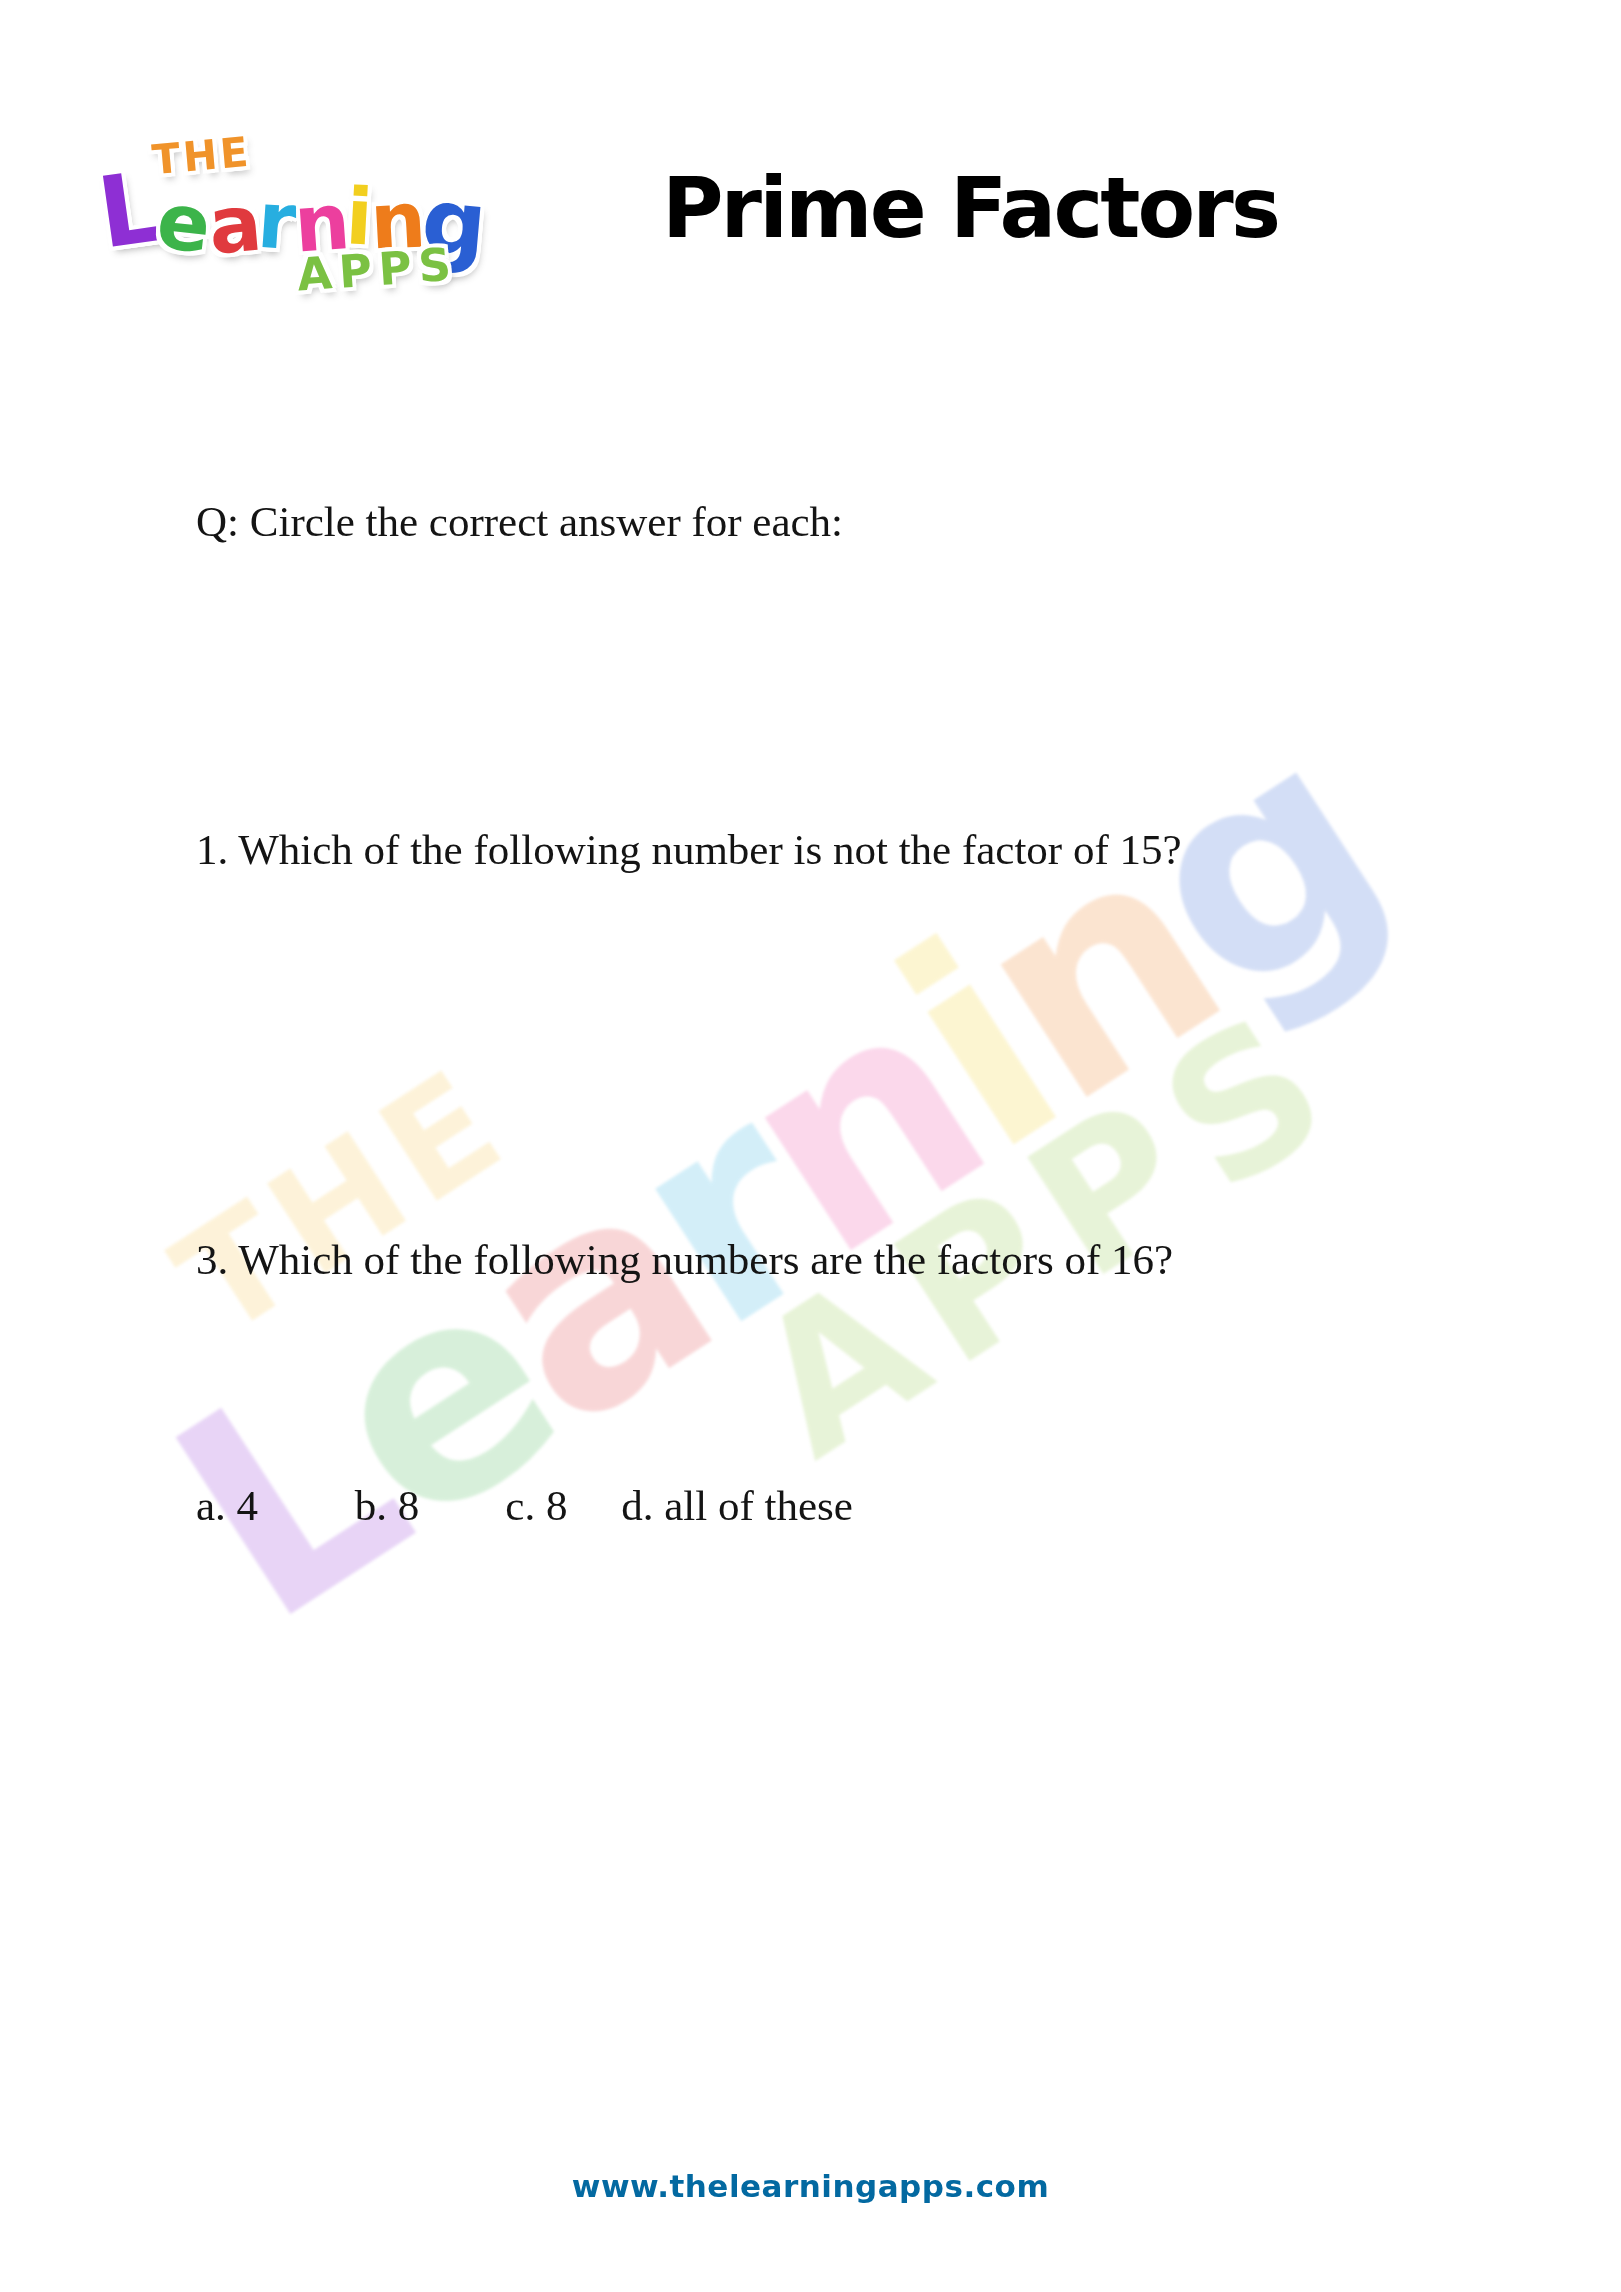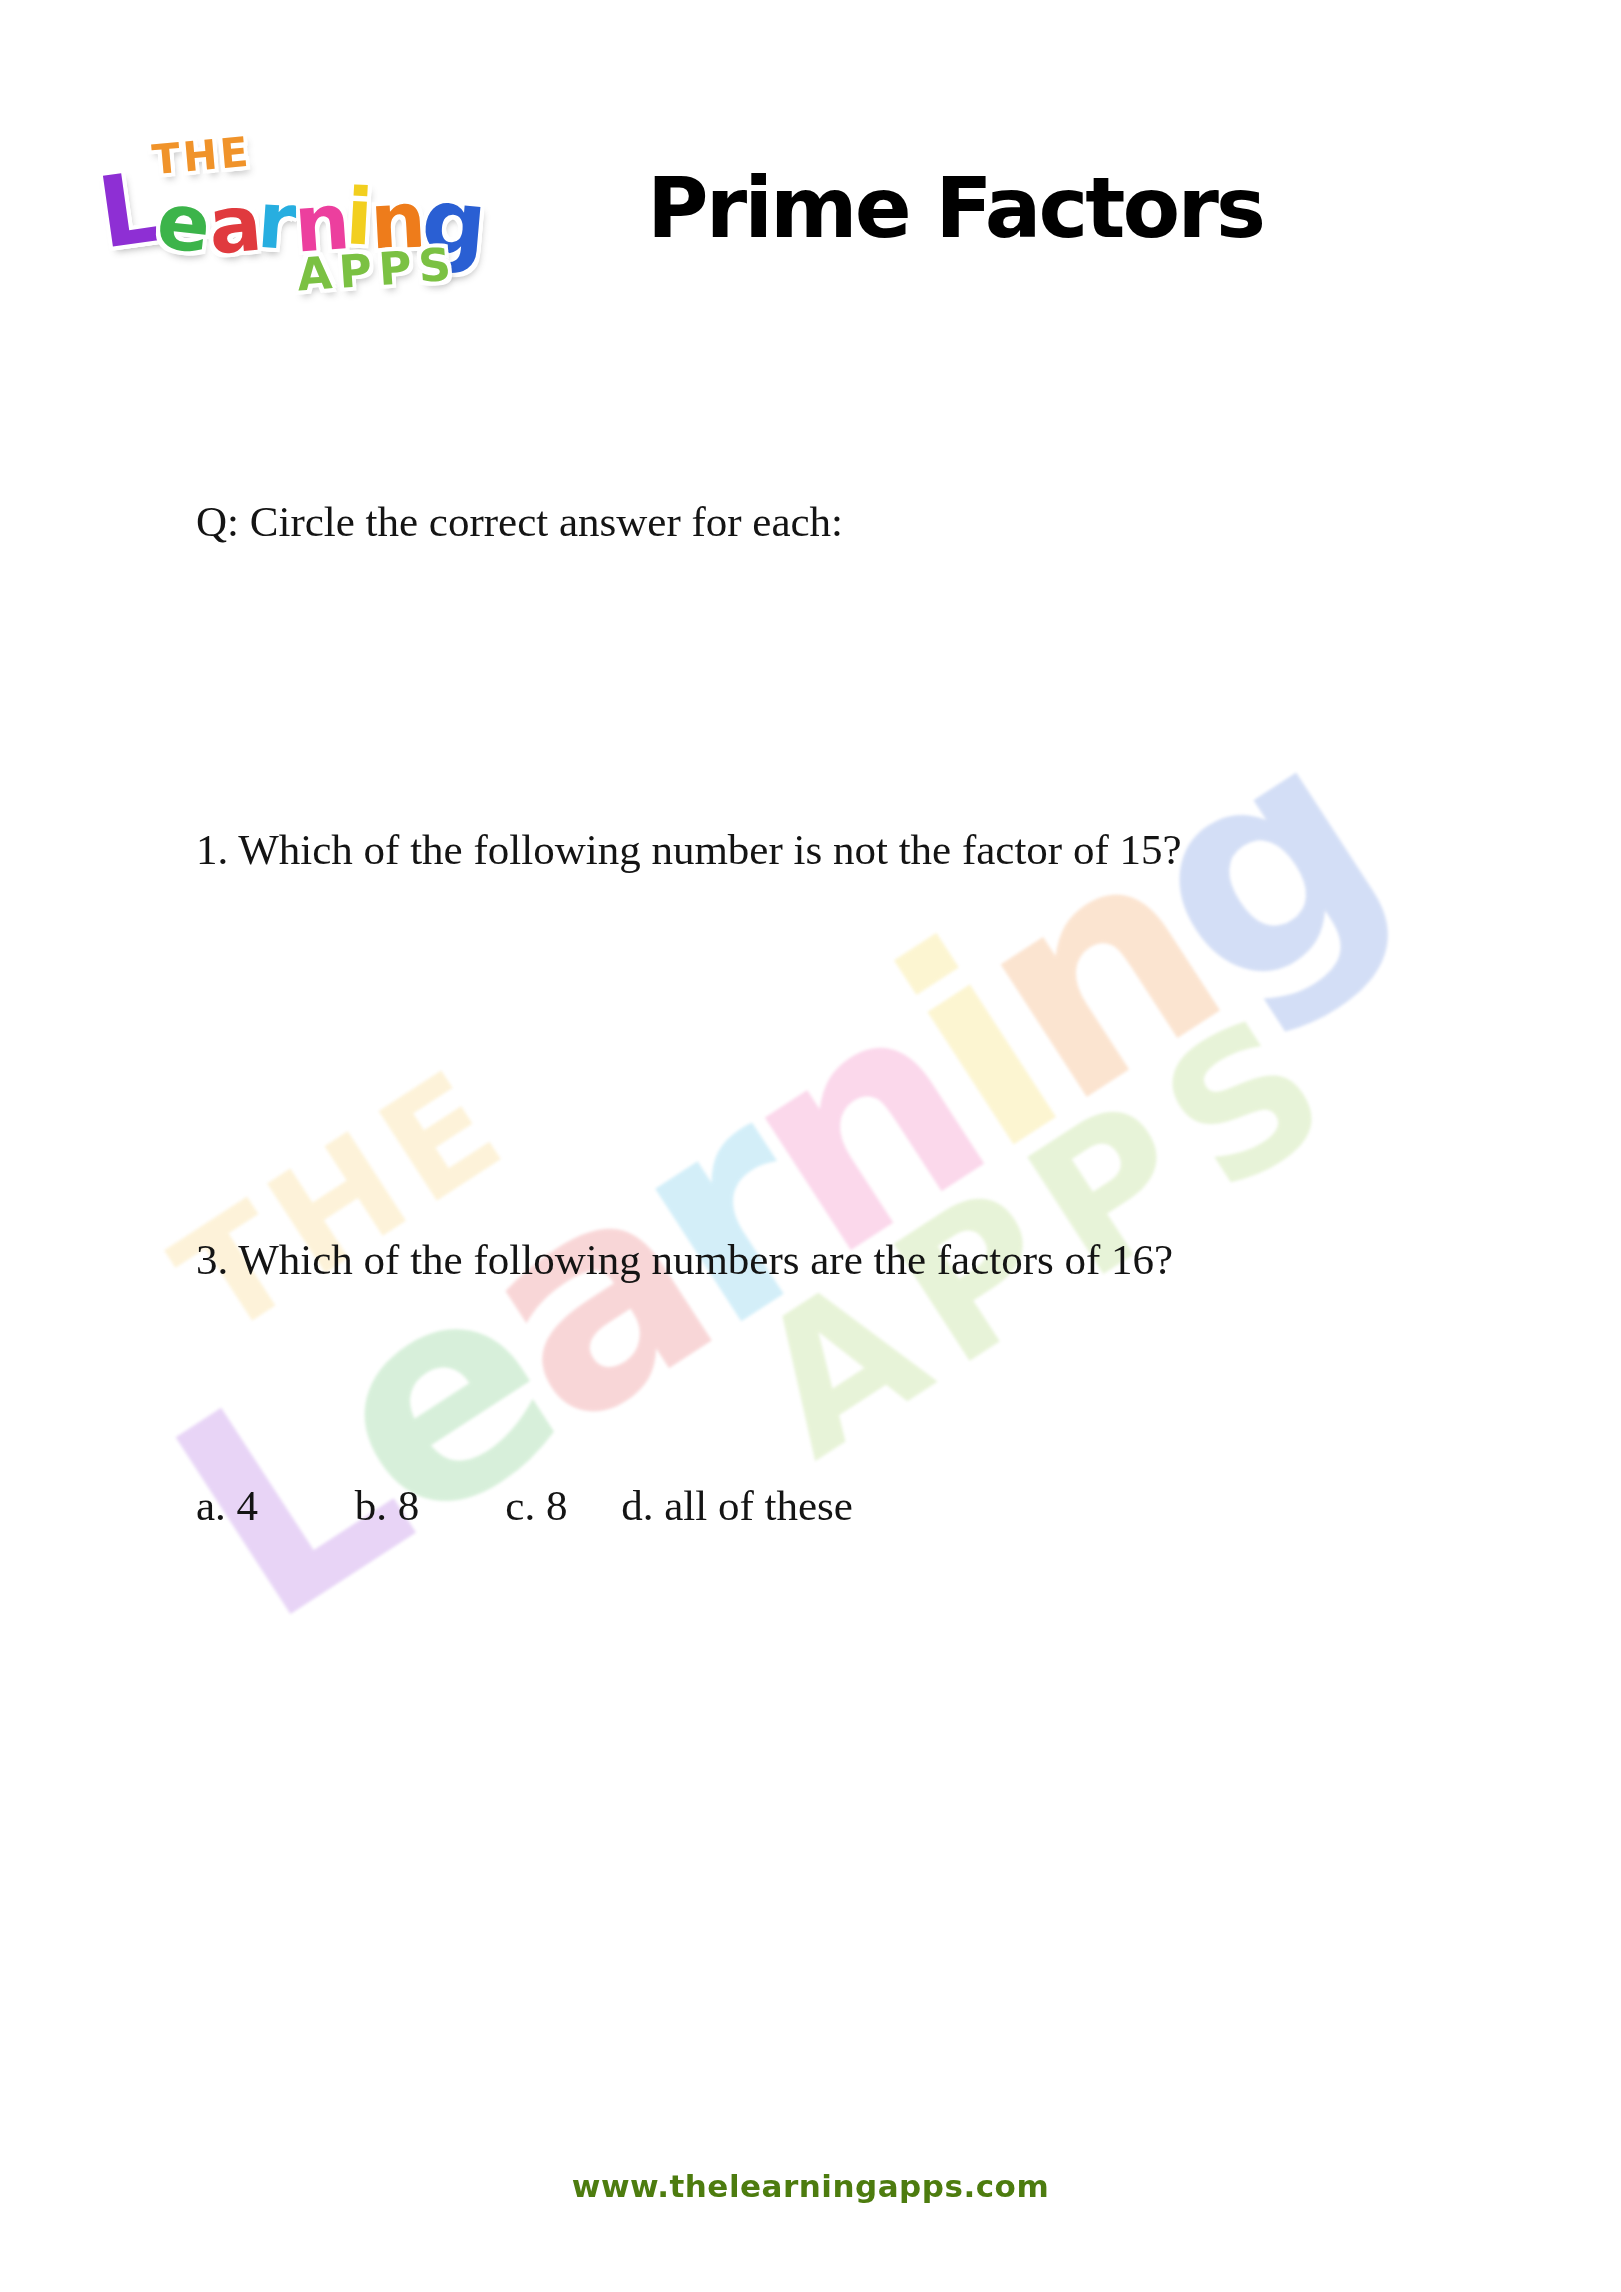--- a/index.html
+++ b/index.html
@@ -39,37 +39,37 @@
   .logo-word span:nth-child(4){transform:rotate(4deg) translateY(3.9px);}
   .logo-word span:nth-child(5){transform:rotate(-4deg) translateY(5.9px);}
   .logo-word span:nth-child(6){transform:rotate(3deg);}
   .logo-word span:nth-child(7){transform:rotate(-3deg) translateY(3.9px);}
   .logo-word span:nth-child(8){font-size:90px;transform:rotate(5deg) translateY(9.8px);}
   .logo-apps{position:absolute;left:204px;top:123px;font-size:45px;color:#7bc143;
              letter-spacing:6.9px;transform:rotate(-4deg);}
 
   
   .title{
-    position:absolute;left:647px;top:159px;width:631px;text-align:left;
+    position:absolute;left:647px;top:159px;width:631px;text-align:right;
     font-family:"DejaVu Sans",sans-serif;font-weight:800;font-size:84px;
     letter-spacing:-2.9px;color:#000;z-index:2;white-space:nowrap;
   }
 
   
   .sheet{
     position:absolute;left:196px;top:317px;width:1274px;z-index:1;
     font-size:43px;line-height:82px;color:#141414;white-space:pre-wrap;
   }
   .line{min-height:82px;}
 
   
   .footer{
     position:absolute;left:0;right:0;top:2168px;text-align:center;z-index:2;
     font-family:"DejaVu Sans",sans-serif;font-weight:700;font-size:31px;
-    letter-spacing:0.5px;color:#4d7c0f;
+    letter-spacing:0.5px;color:#0369a1;
   }
 </style>
 </head>
 <body>
 
 <div class="watermark" aria-hidden="true">
   <div class="wm-the">THE</div>
   <div class="wm-word">
     <span style="color: rgb(142, 47, 212);">L</span><span style="color: rgb(60, 180, 74);">e</span><span style="color: rgb(224, 58, 62);">a</span><span style="color: rgb(39, 174, 224);">r</span><span style="color: rgb(236, 63, 158);">n</span><span style="color: rgb(242, 207, 31);">i</span><span style="color: rgb(238, 124, 27);">n</span><span style="color: rgb(42, 95, 211);">g</span>
   </div>

